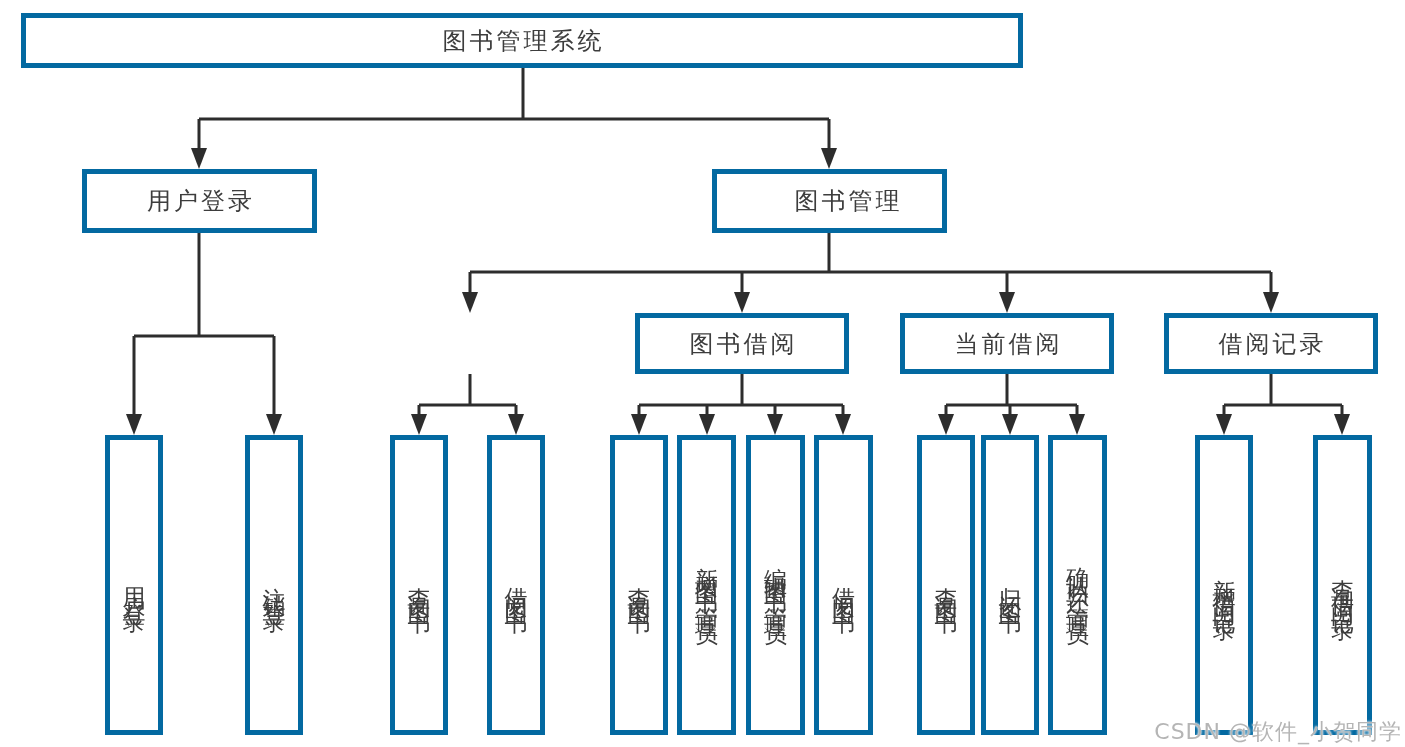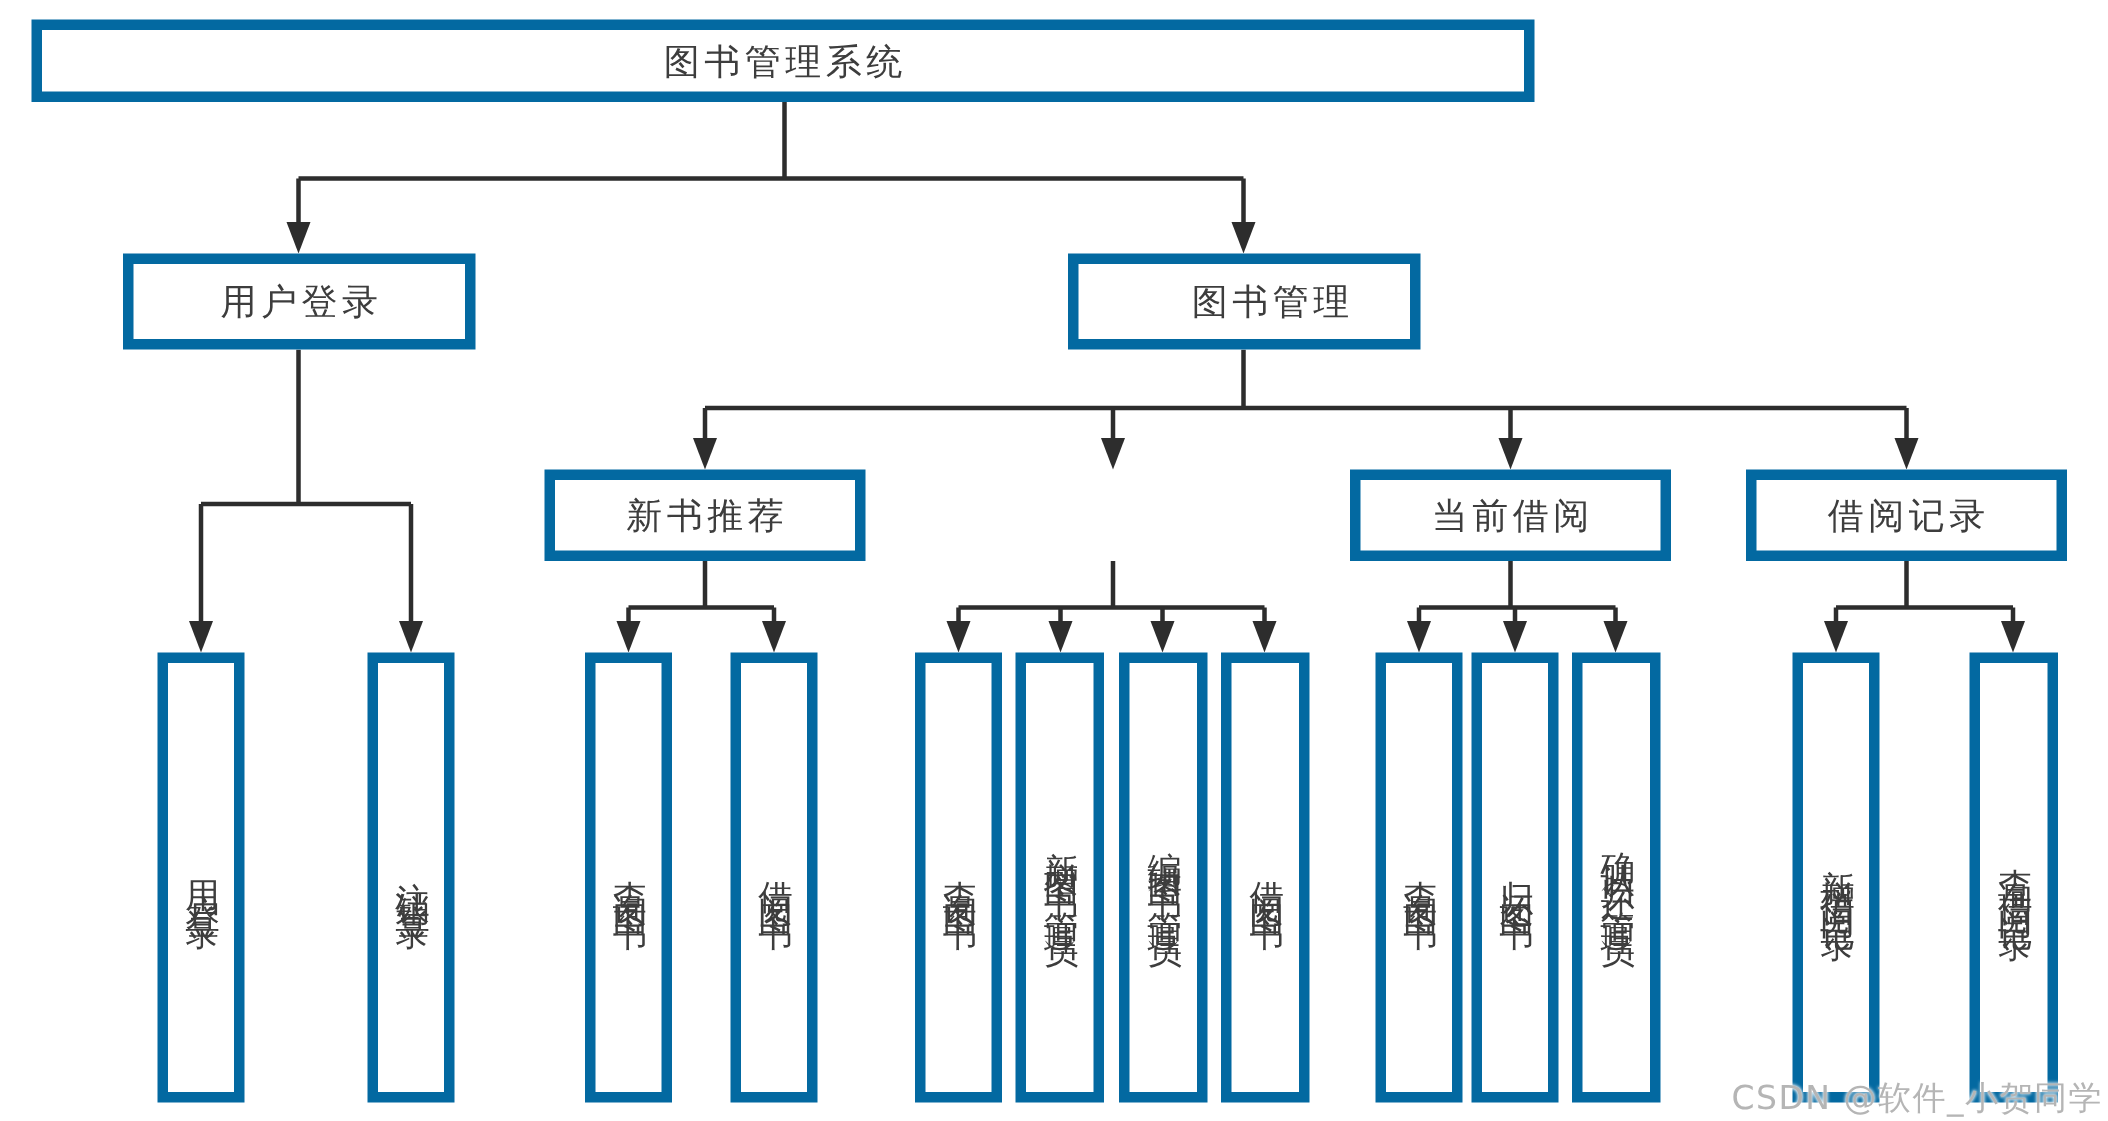--- a/index.html
+++ b/index.html
@@ -13,21 +13,21 @@
     overflow: hidden;
   }
   .connectors {
     position: absolute;
     left: 0; top: 0;
     width: 1405px; height: 747px;
     pointer-events: none;
   }
   .node {
     position: absolute;
-    border: 7px solid #0369a1;
+    border: 5px solid #0369a1;
     background: #ffffff;
     display: flex;
     align-items: center;
     justify-content: center;
     color: #3d3d3d;
   }
   .hbox span {
     font-size: 24px;
     letter-spacing: 3px;
     text-indent: 3px;
@@ -101,22 +101,22 @@
     <span>图书管理系统</span>
   </div>
 
   <div class="node hbox" style="left:82px; top:169px; width:235px; height:64px;">
     <span>用户登录</span>
   </div>
   <div class="node hbox" style="left:712px; top:169px; width:235px; height:64px;padding-left:35px;">
     <span>图书管理</span>
   </div>
 
-  <div class="node hbox" style="left:363px; top:313px; width:214px; height:61px;">
-    <span>新书推荐</span>
+  <div class="node hbox" style="left:635px; top:313px; width:214px; height:61px;">
+    <span>图书借阅</span>
   </div>
   <div class="node hbox" style="left:900px; top:313px; width:214px; height:61px;">
     <span>当前借阅</span>
   </div>
   <div class="node hbox" style="left:1164px; top:313px; width:214px; height:61px;">
     <span>借阅记录</span>
   </div>
 
   <div class="node vbox" style="left:105px; top:435px; width:58px; height:300px;">
     <span>用户登录</span>

